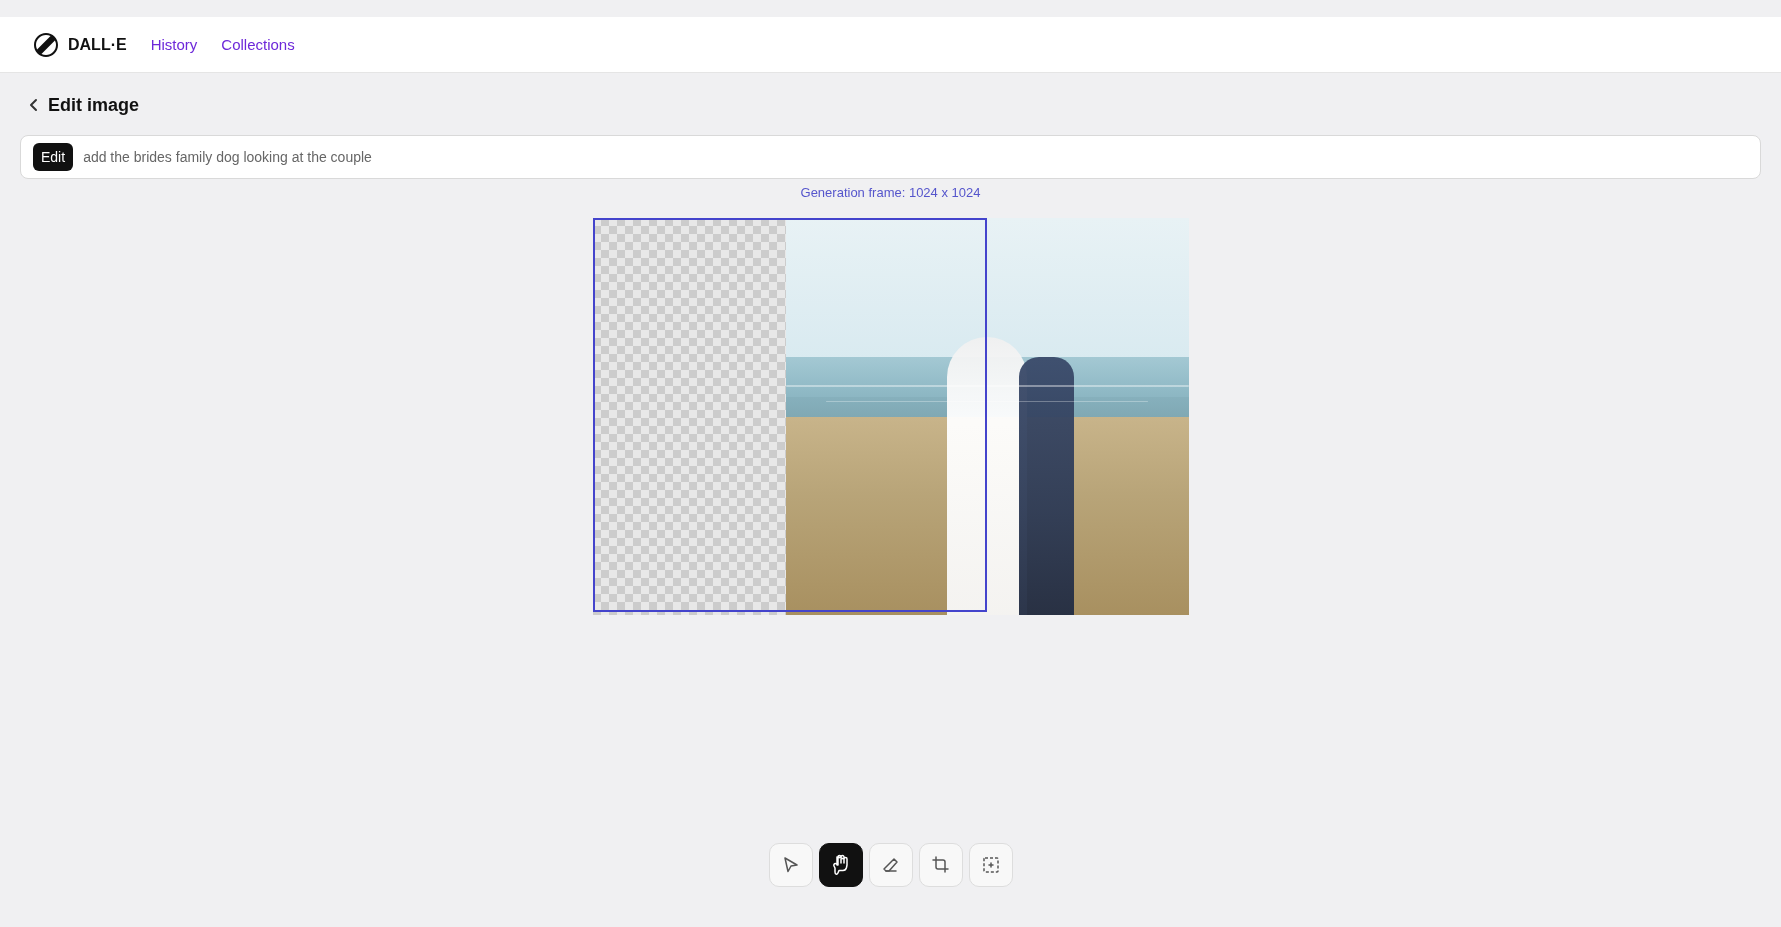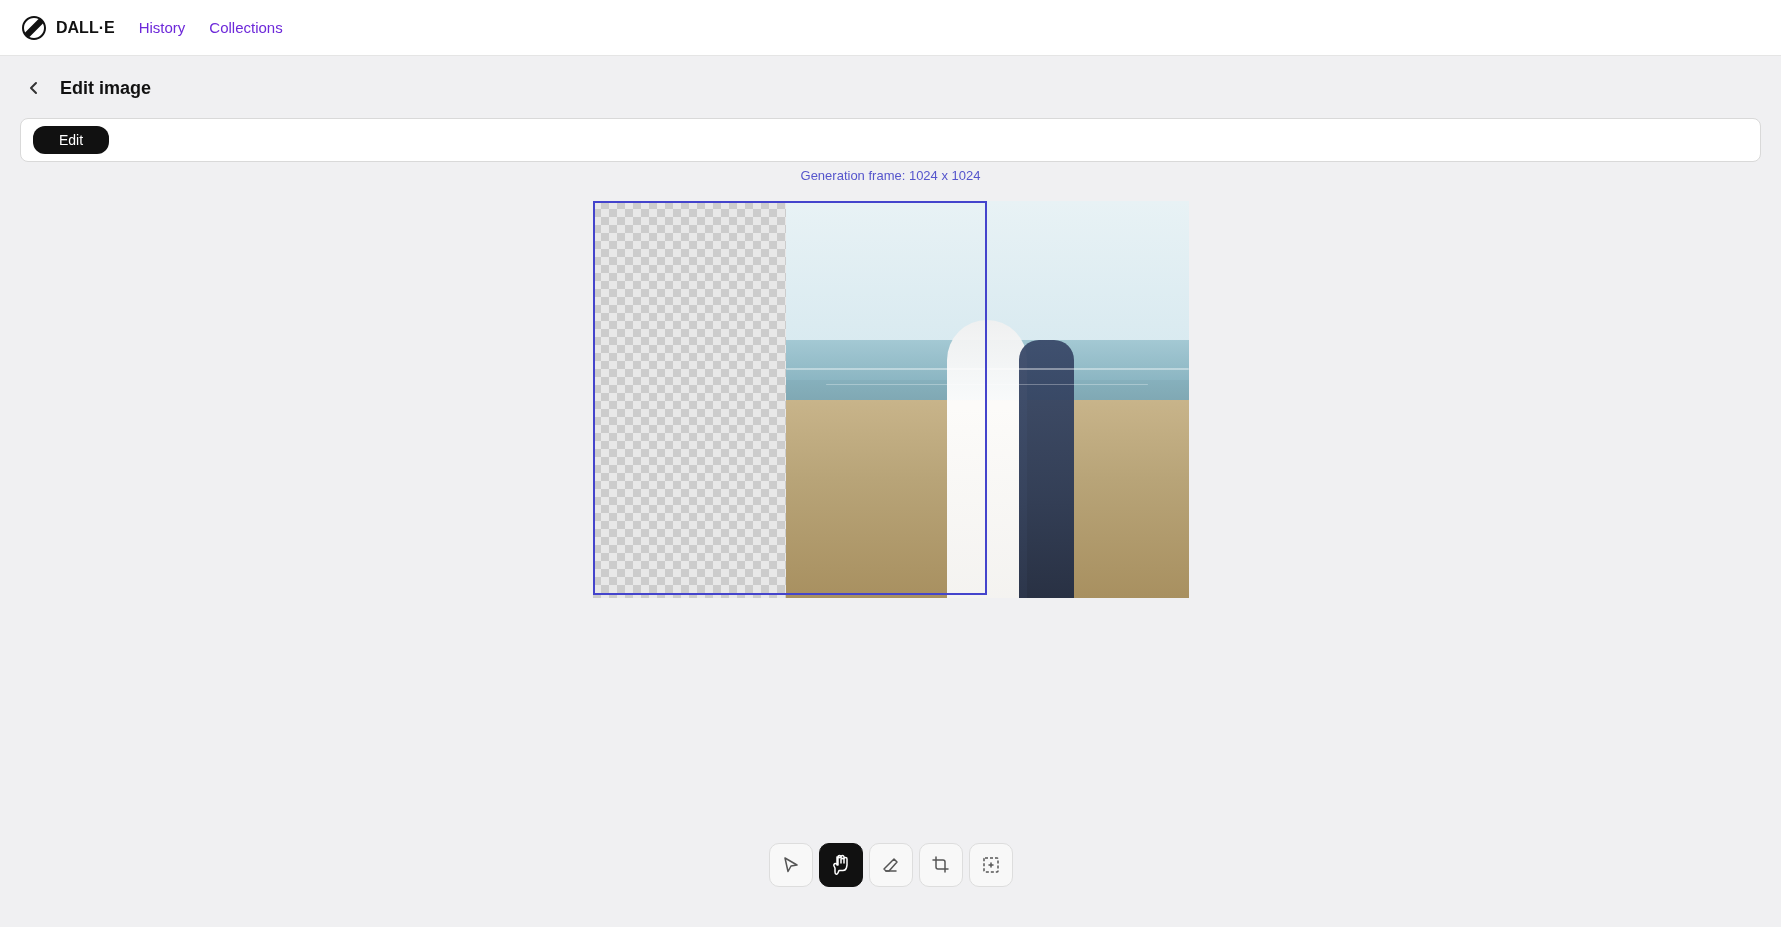--- a/index.html
+++ b/index.html
@@ -12,24 +12,25 @@
       position: relative;
     }
 
     
     .header {
       display: flex;
       align-items: center;
       height: 56px;
       background-color: #ffffff;
       border-bottom: 1px solid #e5e5e5;
-      padding: 0 20px;
+      padding: 0 32px;
       gap: 24px;
       position: relative;
       z-index: 10;
+      margin-top: 17px;
     }
     .logo-area {
       display: flex;
       align-items: center;
       gap: 8px;
     }
     .logo-icon {
       width: 28px;
       height: 28px;
     }
@@ -43,21 +44,21 @@
       color: #6d28d9;
       cursor: pointer;
       padding: 4px 0;
       text-decoration: none;
     }
 
     
     .edit-header {
       display: flex;
       align-items: center;
-      gap: 12px;
+      gap: 0;
       padding: 18px 20px 10px 20px;
     }
     .back-btn {
       display: flex;
       align-items: center;
       justify-content: center;
       cursor: pointer;
       color: #333;
       font-size: 18px;
       width: 28px;
@@ -78,22 +79,22 @@
       border: 1px solid #d9d9d9;
       border-radius: 8px;
       padding: 0 12px;
       height: 44px;
       gap: 10px;
     }
     .edit-btn {
       background: #111;
       color: #fff;
       border: none;
-      border-radius: 12px;
-      padding: 6px 26px;
+      border-radius: 6px;
+      padding: 6px 8px;
       font-size: 14px;
       font-weight: 500;
       cursor: pointer;
     }
     .prompt-text {
       font-size: 14px;
       color: #666;
       flex: 1;
     }
 
@@ -201,20 +202,21 @@
   <div class="back-btn">
     <svg width="18" height="18" viewBox="0 0 18 18" fill="none">
       <path d="M11 14L6 9l5-5" stroke="#333" stroke-width="2" stroke-linecap="round" stroke-linejoin="round"></path>
     </svg>
   </div>
   <span class="edit-title">Edit image</span>
 </div>
 
 <div class="prompt-bar">
   <button class="edit-btn">Edit</button>
+  <span class="prompt-text">add the brides family dog looking at the couple</span>
 </div>
 
 <div class="canvas-area">
 
   <span class="gen-frame-label" style="top: 6px;">Generation frame: 1024 x 1024</span>
 
   <div class="image-container" style="width: 596px; height: 397px; position: relative; top: 20px;">
 
     <div class="checker-bg" style="position: absolute; left: 0; top: 0; width: 193px; height: 397px;"></div>
 

